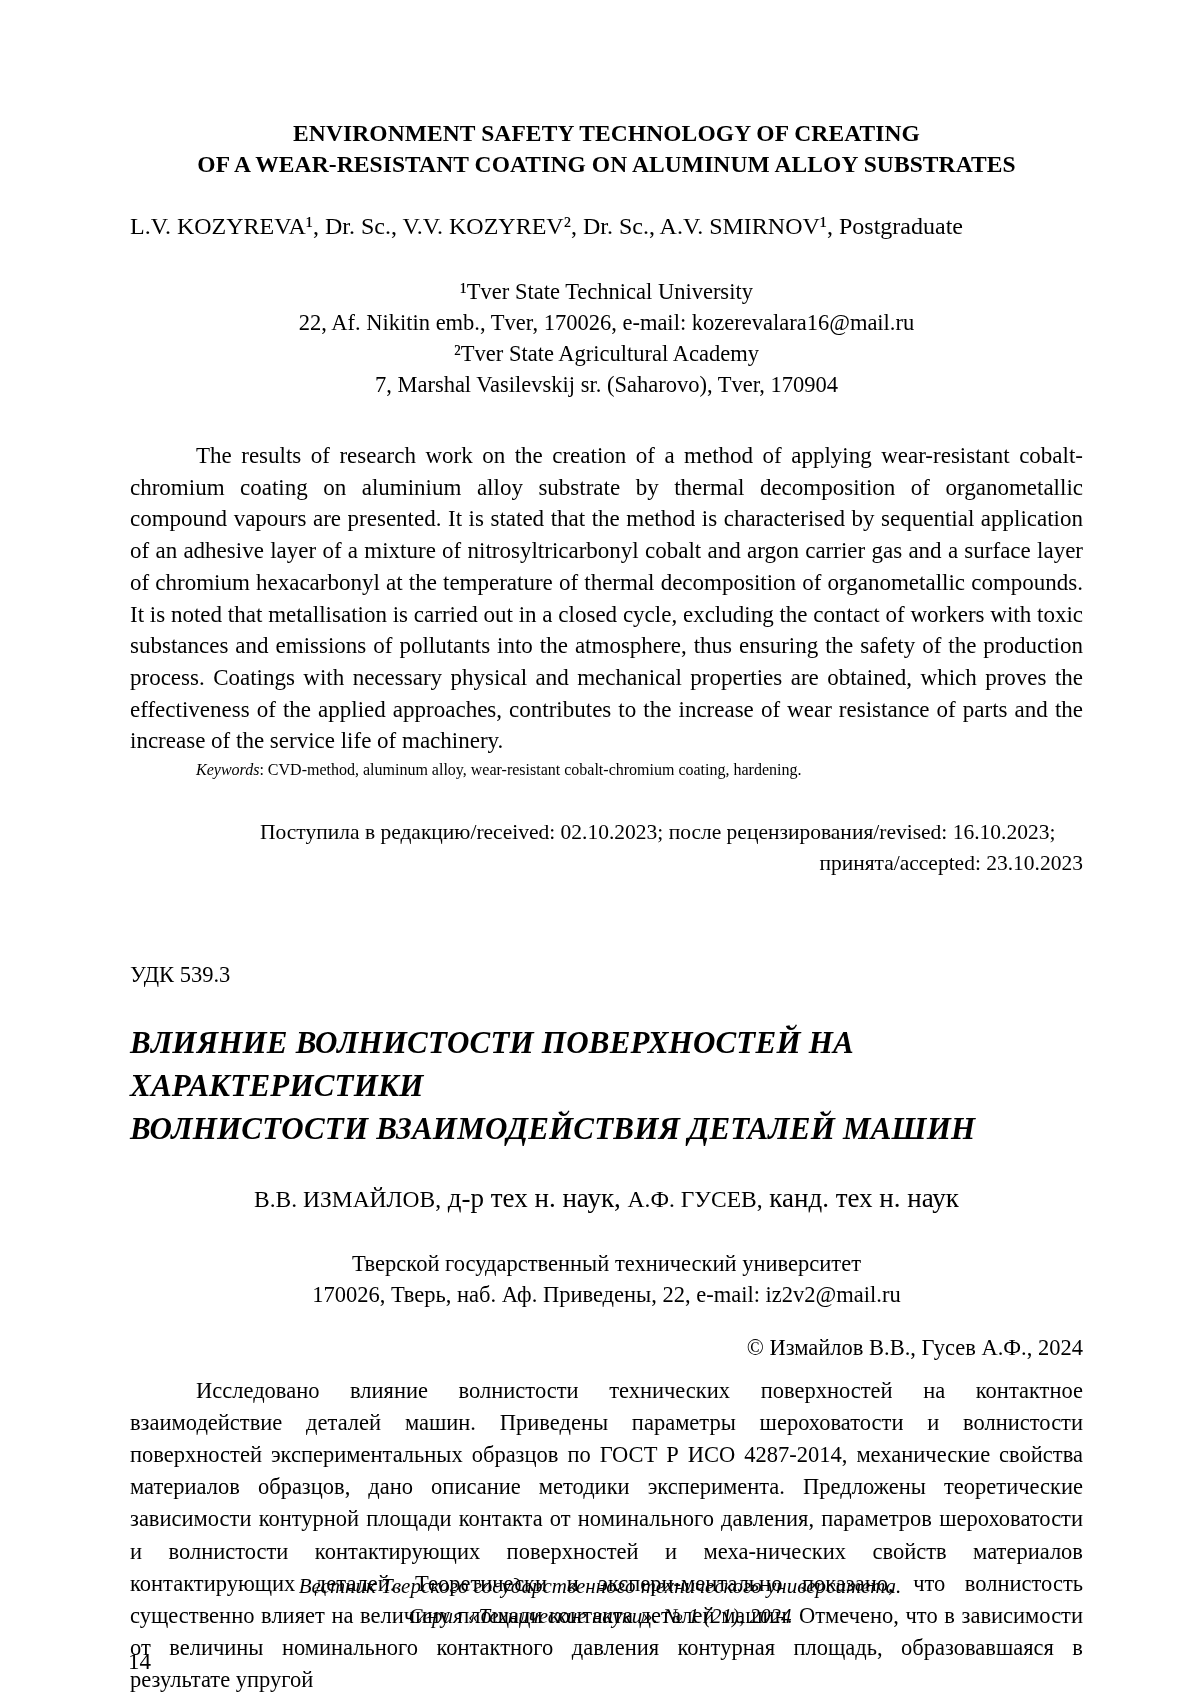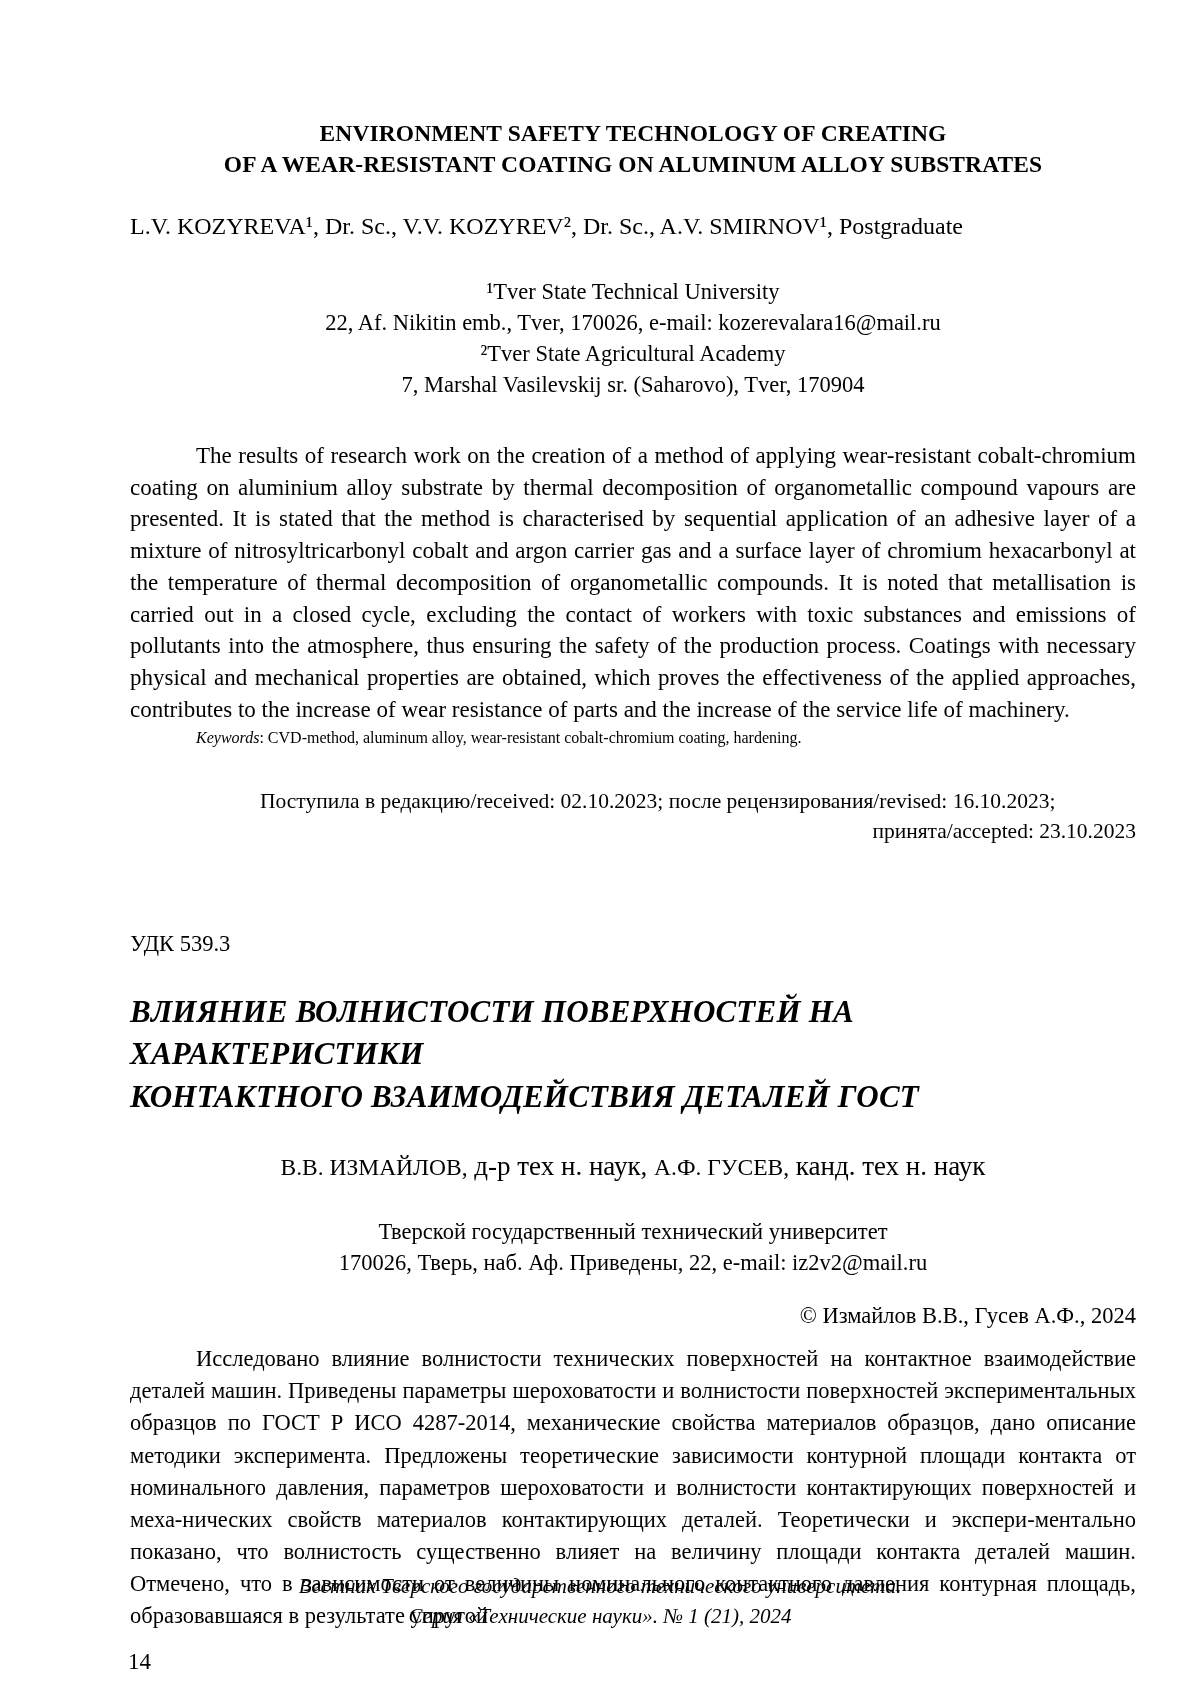--- a/index.html
+++ b/index.html
@@ -13,21 +13,21 @@
     font-family: "Liberation Serif", serif;
     color: #000000;
     position: relative;
     overflow: hidden;
   }
   .page {
     position: relative;
     width: 1200px;
     height: 1697px;
     box-sizing: border-box;
-    padding: 118px 64px 40px 130px;
+    padding: 118px 117px 40px 130px;
   }
 
   .title-en {
     text-align: center;
     font-weight: bold;
     font-size: 23.5px;
     line-height: 1.33;
     letter-spacing: 0.1px;
     margin: 0 0 30px 0;
   }
@@ -168,21 +168,21 @@
 
   <div class="dates">
     <span class="l1">Поступила в редакцию/received: 02.10.2023; после рецензирования/revised: 16.10.2023;</span>
     <span class="l2">принята/accepted: 23.10.2023</span>
   </div>
 
   <div class="udk">УДК 539.3</div>
 
   <h2 class="title-ru">
     <span>ВЛИЯНИЕ ВОЛНИСТОСТИ ПОВЕРХНОСТЕЙ НА ХАРАКТЕРИСТИКИ</span>
-    <span class="line2">КОНТАКТНОГО ВЗАИМОДЕЙСТВИЯ ДЕТАЛЕЙ ГОСТ</span>
+    <span class="line2">ВОЛНИСТОСТИ ВЗАИМОДЕЙСТВИЯ ДЕТАЛЕЙ МАШИН</span>
   </h2>
 
   <div class="authors-ru"><span>В.В. ИЗМАЙЛОВ,</span><span class="small"> д-р тех н. наук, </span><span>А.Ф. ГУСЕВ,</span><span class="small"> канд. тех н. наук</span></div>
 
   <div class="affil-ru">
     <div>Тверской государственный технический университет</div>
     <div>170026, Тверь, наб. Аф. Приведены, 22, e-mail: iz2v2@mail.ru</div>
   </div>
 
   <div class="copyright">© Измайлов В.В., Гусев А.Ф., 2024</div>

